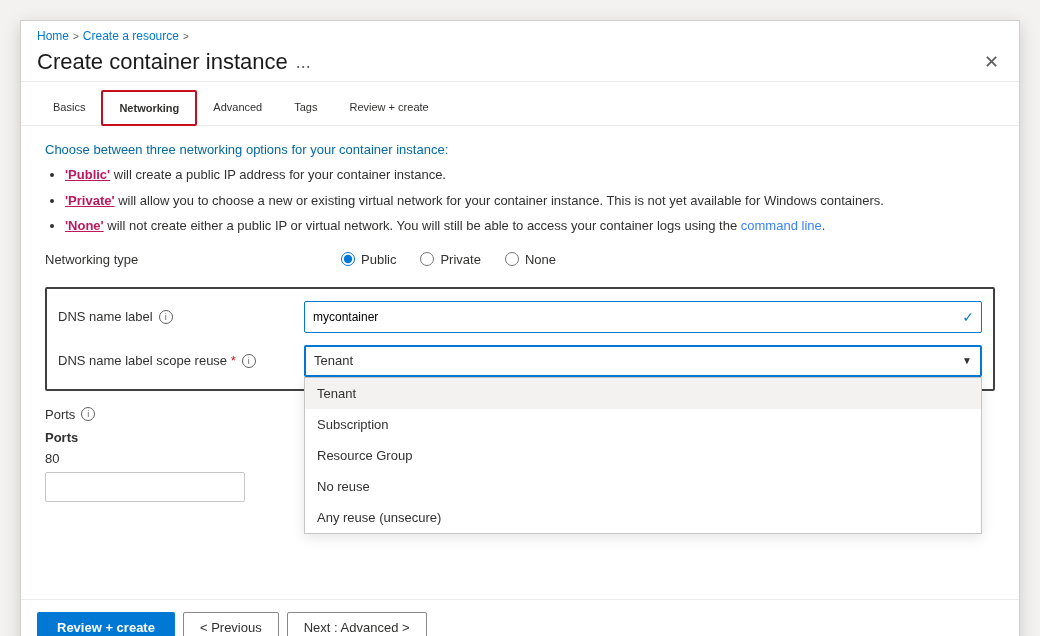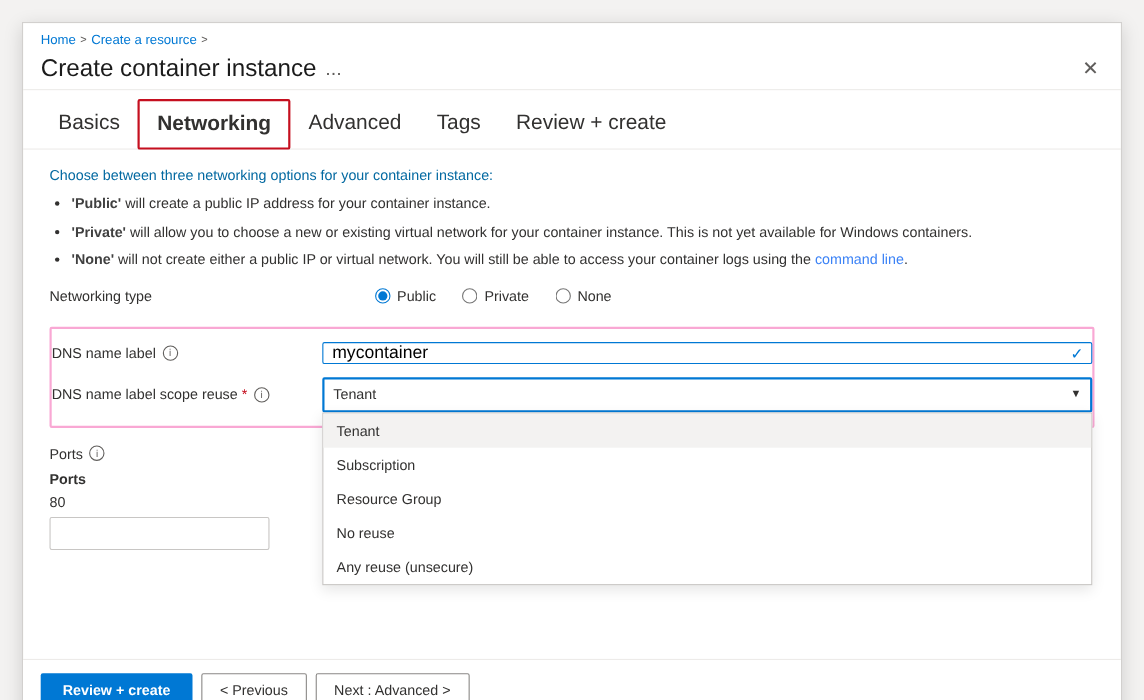--- a/index.html
+++ b/index.html
@@ -72,21 +72,21 @@
     .tabs-row {
       display: flex;
       align-items: center;
       gap: 0;
       padding: 0 16px;
       border-bottom: 1px solid #edebe9;
       margin-top: 8px;
     }
     .tab {
       padding: 10px 16px;
-      font-size: 19px;
+      font-size: 11px;
       color: #323130;
       cursor: pointer;
       border: none;
       background: none;
       border-bottom: 2px solid transparent;
       margin-bottom: -1px;
     }
     .tab.active {
       color: #0078d4;
       border-bottom: 2px solid #0078d4;
@@ -114,21 +114,21 @@
     .description-box ul {
       list-style: disc;
       padding-left: 20px;
     }
     .description-box ul li {
       margin-bottom: 6px;
       font-size: 13px;
       color: #323130;
       line-height: 1.5;
     }
-    .description-box ul li b { color: #404040; }
+    .description-box ul li b { color: #be185d; text-decoration: underline; }
     .description-box ul li a { color: #3b82f6; text-decoration: none; }
     .form-label {
       font-size: 13px;
       color: #323130;
     }
     .info-icon {
       width: 14px;
       height: 14px;
       border-radius: 50%;
       border: 1px solid #605e5c;
@@ -164,23 +164,23 @@
       cursor: pointer;
       font-size: 13px;
       color: #323130;
     }
     .radio-option input[type=radio] {
       accent-color: #0078d4;
       width: 14px;
       height: 14px;
     }
     .dns-section {
-      border: 2px solid #f9a8d4;
-      border-radius: 2px;
-      padding: 12px 0;
+      border: 2px solid #404040;
+      border-radius: 2px;
+      padding: 12px 11px;
       margin-bottom: 16px;
       display: flex;
       flex-direction: column;
       gap: 12px;
     }
     .dns-row {
       display: flex;
       align-items: center;
       gap: 16px;
     }
@@ -190,25 +190,25 @@
       display: flex;
       align-items: center;
       gap: 6px;
     }
     .dns-input-with-check {
       position: relative;
       flex: 1;
     }
     .dns-input-with-check input {
       width: 100%;
-      height: 20px;
+      height: 32px;
       border: 1px solid #0078d4;
       border-radius: 2px;
       padding: 0 30px 0 8px;
-      font-size: 16px;
+      font-size: 12px;
       outline: none;
     }
     .check-icon {
       position: absolute;
       right: 8px;
       top: 50%;
       transform: translateY(-50%);
       color: #0078d4;
       font-size: 14px;
     }

